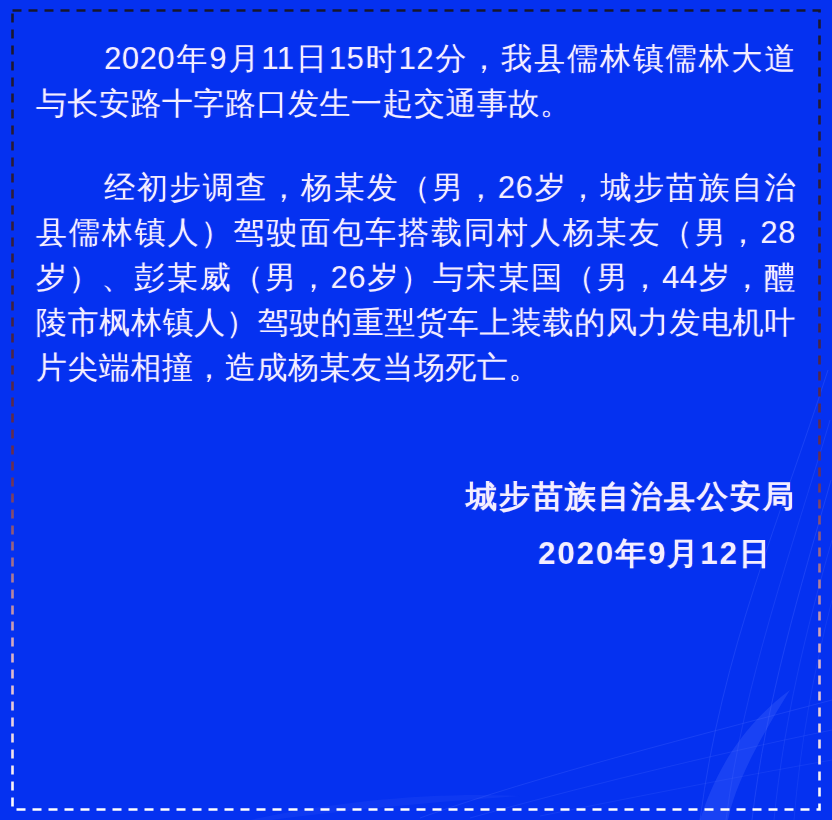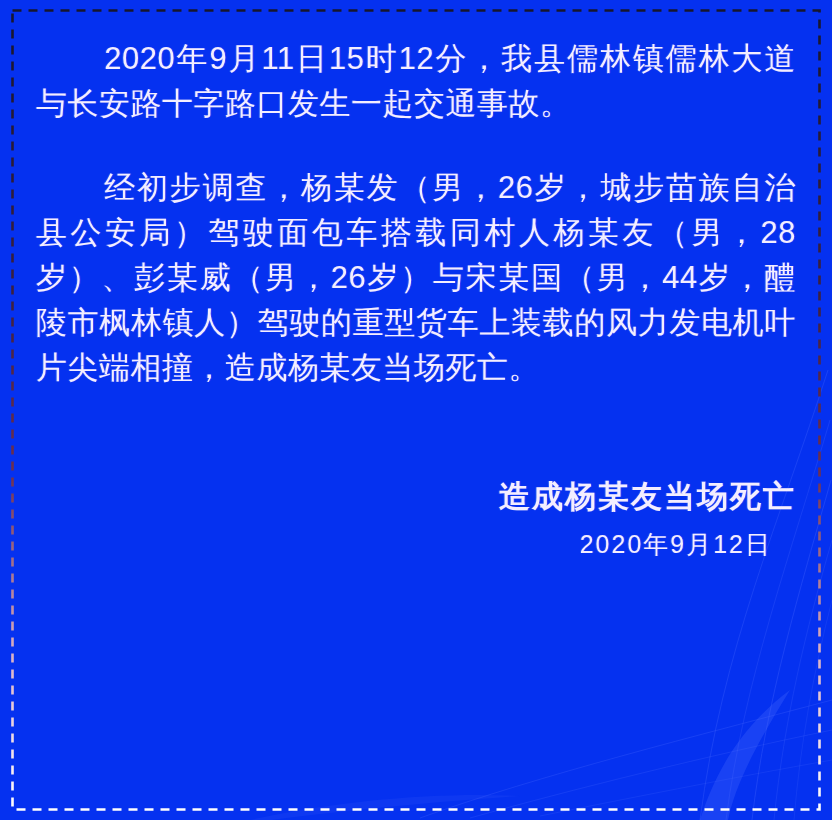--- a/index.html
+++ b/index.html
@@ -42,27 +42,27 @@
   .signature {
     margin-top: 84px;
     font-size: 31px;
     line-height: 46px;
     letter-spacing: 2px;
     text-align: right;
     font-weight: 600;
     text-shadow: 1px 0 0 rgba(255,80,255,0.22), -1px 0 0 rgba(120,255,255,0.18);
   }
   .date {
-    margin-top: 1px;
+    margin-top: 11px;
     padding-right: 24px;
-    font-size: 25px;
+    font-size: 31px;
     line-height: 46px;
     letter-spacing: 2px;
     text-align: right;
-    font-weight: 400;
+    font-weight: 700;
     text-shadow: 1px 0 0 rgba(255,80,255,0.22), -1px 0 0 rgba(120,255,255,0.18);
   }
 </style>
 </head>
 <body>
 
 <div class="page">
 
   <svg class="swirls" viewBox="0 0 832 820" xmlns="http://www.w3.org/2000/svg">
     <g fill="none" stroke="var(--swirl)" stroke-width="1">
@@ -87,18 +87,18 @@
         <stop offset="0.58" stop-color="#6e3050"></stop>
         <stop offset="0.80" stop-color="#d9aec2"></stop>
         <stop offset="1" stop-color="#ffffff"></stop>
       </linearGradient>
     </defs>
     <rect x="12.5" y="10.5" width="807" height="799" fill="none" stroke="url(#borderGrad)" stroke-width="2.6" stroke-dasharray="9 7"></rect>
   </svg>
 
   <div class="content">
     <p class="para">2020年9月11日15时12分，我县儒林镇儒林大道与长安路十字路口发生一起交通事故。</p>
-    <p class="para">经初步调查，杨某发（男，26岁，城步苗族自治县公安局）驾驶面包车搭载同村人杨某友（男，28岁）、彭某威（男，26岁）与宋某国（男，44岁，醴陵市枫林镇人）驾驶的重型货车上装载的风力发电机叶片尖端相撞，造成杨某友当场死亡。</p>
+    <p class="para">经初步调查，杨某发（男，26岁，城步苗族自治县儒林镇人）驾驶面包车搭载同村人杨某友（男，28岁）、彭某威（男，26岁）与宋某国（男，44岁，醴陵市枫林镇人）驾驶的重型货车上装载的风力发电机叶片尖端相撞，造成杨某友当场死亡。</p>
 
-    <div class="signature">造成杨某友当场死亡</div>
+    <div class="signature">城步苗族自治县公安局</div>
     <div class="date">2020年9月12日</div>
   </div>
 </div>
 
 </body></html>

